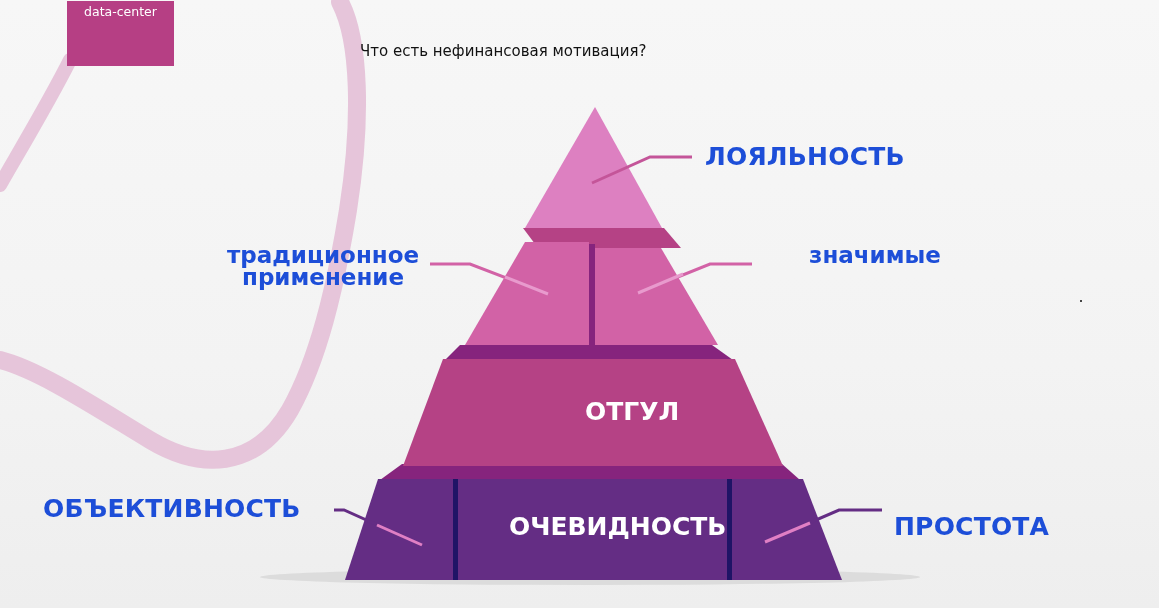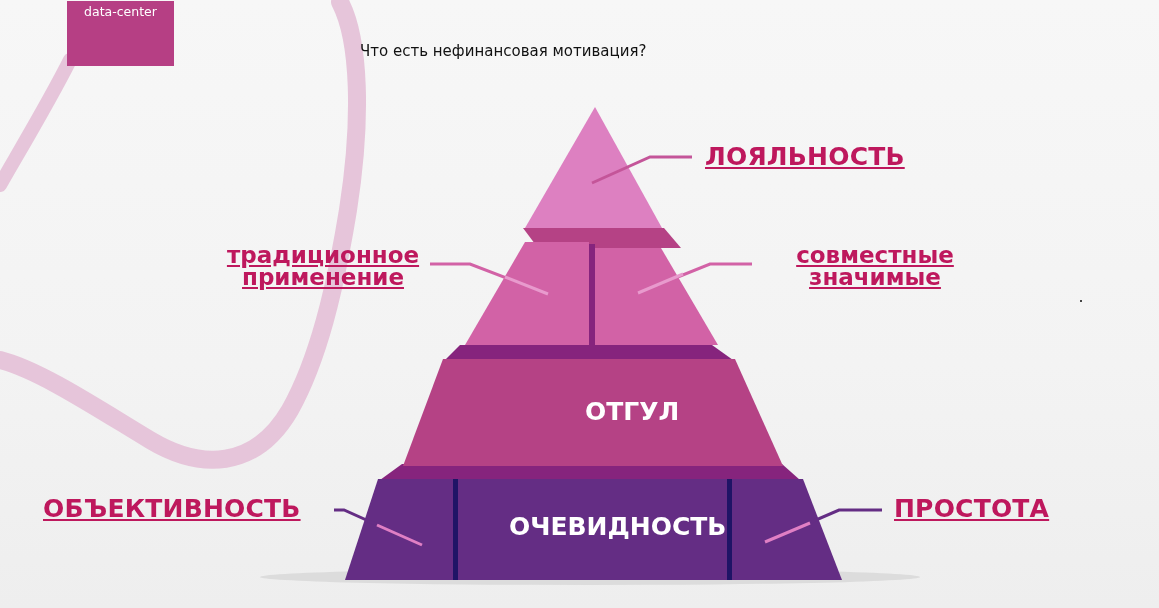--- a/index.html
+++ b/index.html
@@ -11,21 +11,21 @@
   .layer { position:absolute; left:0; top:0; width:1159px; height:608px; }
   .logo {
     position:absolute; left:67px; top:1px; width:107px; height:65px;
     background:#b63f84; color:#fff; text-align:center;
   }
   .logo .brand { display:block; font-size:26px; font-weight:bold; line-height:30px; margin-top:13px; letter-spacing:-0.5px; }
   .logo .sub { display:block; font-size:12.5px; line-height:16px; margin-top:3px; }
   .title {
     position:absolute; left:360px; top:42px; font-size:15px; color:#111; white-space:nowrap;
   }
-  .lbl { position:absolute; color:#be185d; font-weight:bold; white-space:nowrap;text-decoration:underline; }
+  .lbl { position:absolute; color:#1d4ed8; font-weight:bold; white-space:nowrap; }
   .lbl.caps { font-size:25px; letter-spacing:0.2px; }
   .lbl.lower { font-size:23px; line-height:22px; text-align:center; }
   .tier-text { position:absolute; color:#fff; font-weight:bold; font-size:25px; white-space:nowrap; }
 </style>
 </head>
 <body>
 
 <svg class="layer" viewBox="0 0 1159 608">
   <path d="M 340 2 C 360 40, 362 120, 348 210 C 335 290, 318 360, 290 410 C 255 470, 200 470, 150 440 C 100 410, 40 370, 0 360" fill="none" stroke="#e6c5da" stroke-width="18" stroke-linecap="round"></path>
   <path d="M 70 60 C 50 100, 20 150, 0 185" fill="none" stroke="#e6c5da" stroke-width="14" stroke-linecap="round"></path>
@@ -68,23 +68,22 @@
 <div class="title">Что есть нефинансовая мотивация?</div>
 
 <div class="lbl caps" style="left:705px; top:142px;">ЛОЯЛЬНОСТЬ</div>
 
 <div class="lbl lower" style="left:213px; top:244px; width:220px;">
   <div>традиционное</div>
   <div>применение</div>
 </div>
 
 <div class="lbl lower" style="left:775px; top:244px; width:200px;">
-  <div>совместные</div>
   <div>значимые</div>
 </div>
 
 <div class="tier-text" style="left:541px; top:397px;margin-left:44px;">ОТГУЛ</div>
 <div class="tier-text" style="left:469px; top:512px;margin-left:40px;">ОЧЕВИДНОСТЬ</div>
 
 <div class="lbl caps" style="left:26px; top:494px;margin-left:17px;">ОБЪЕКТИВНОСТЬ</div>
-<div class="lbl caps" style="left:894px; top:494px;">ПРОСТОТА</div>
+<div class="lbl caps" style="left:894px; top:512px;">ПРОСТОТА</div>
 
 <div style="position:absolute; left:1080px; top:300px; width:2px; height:2px; background:#444;"></div>
 
 </body></html>

